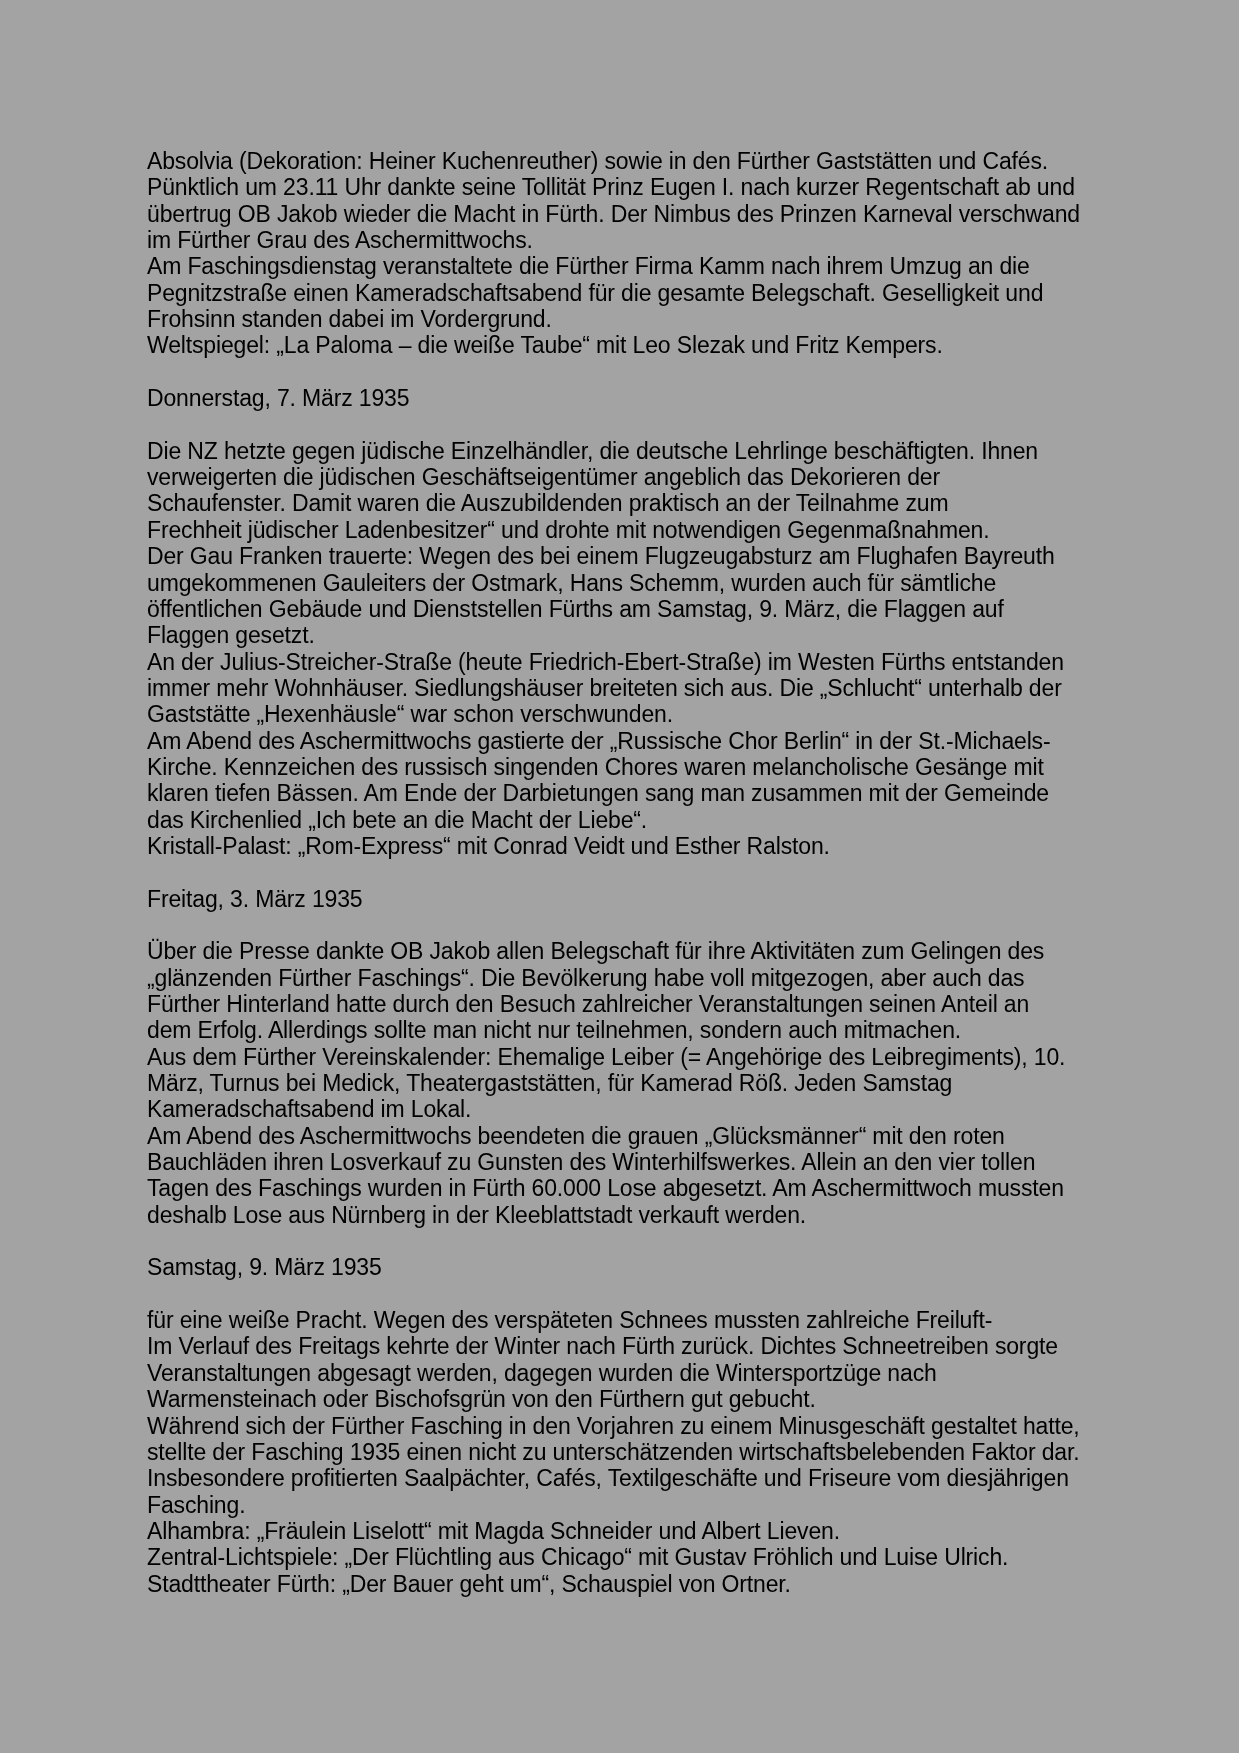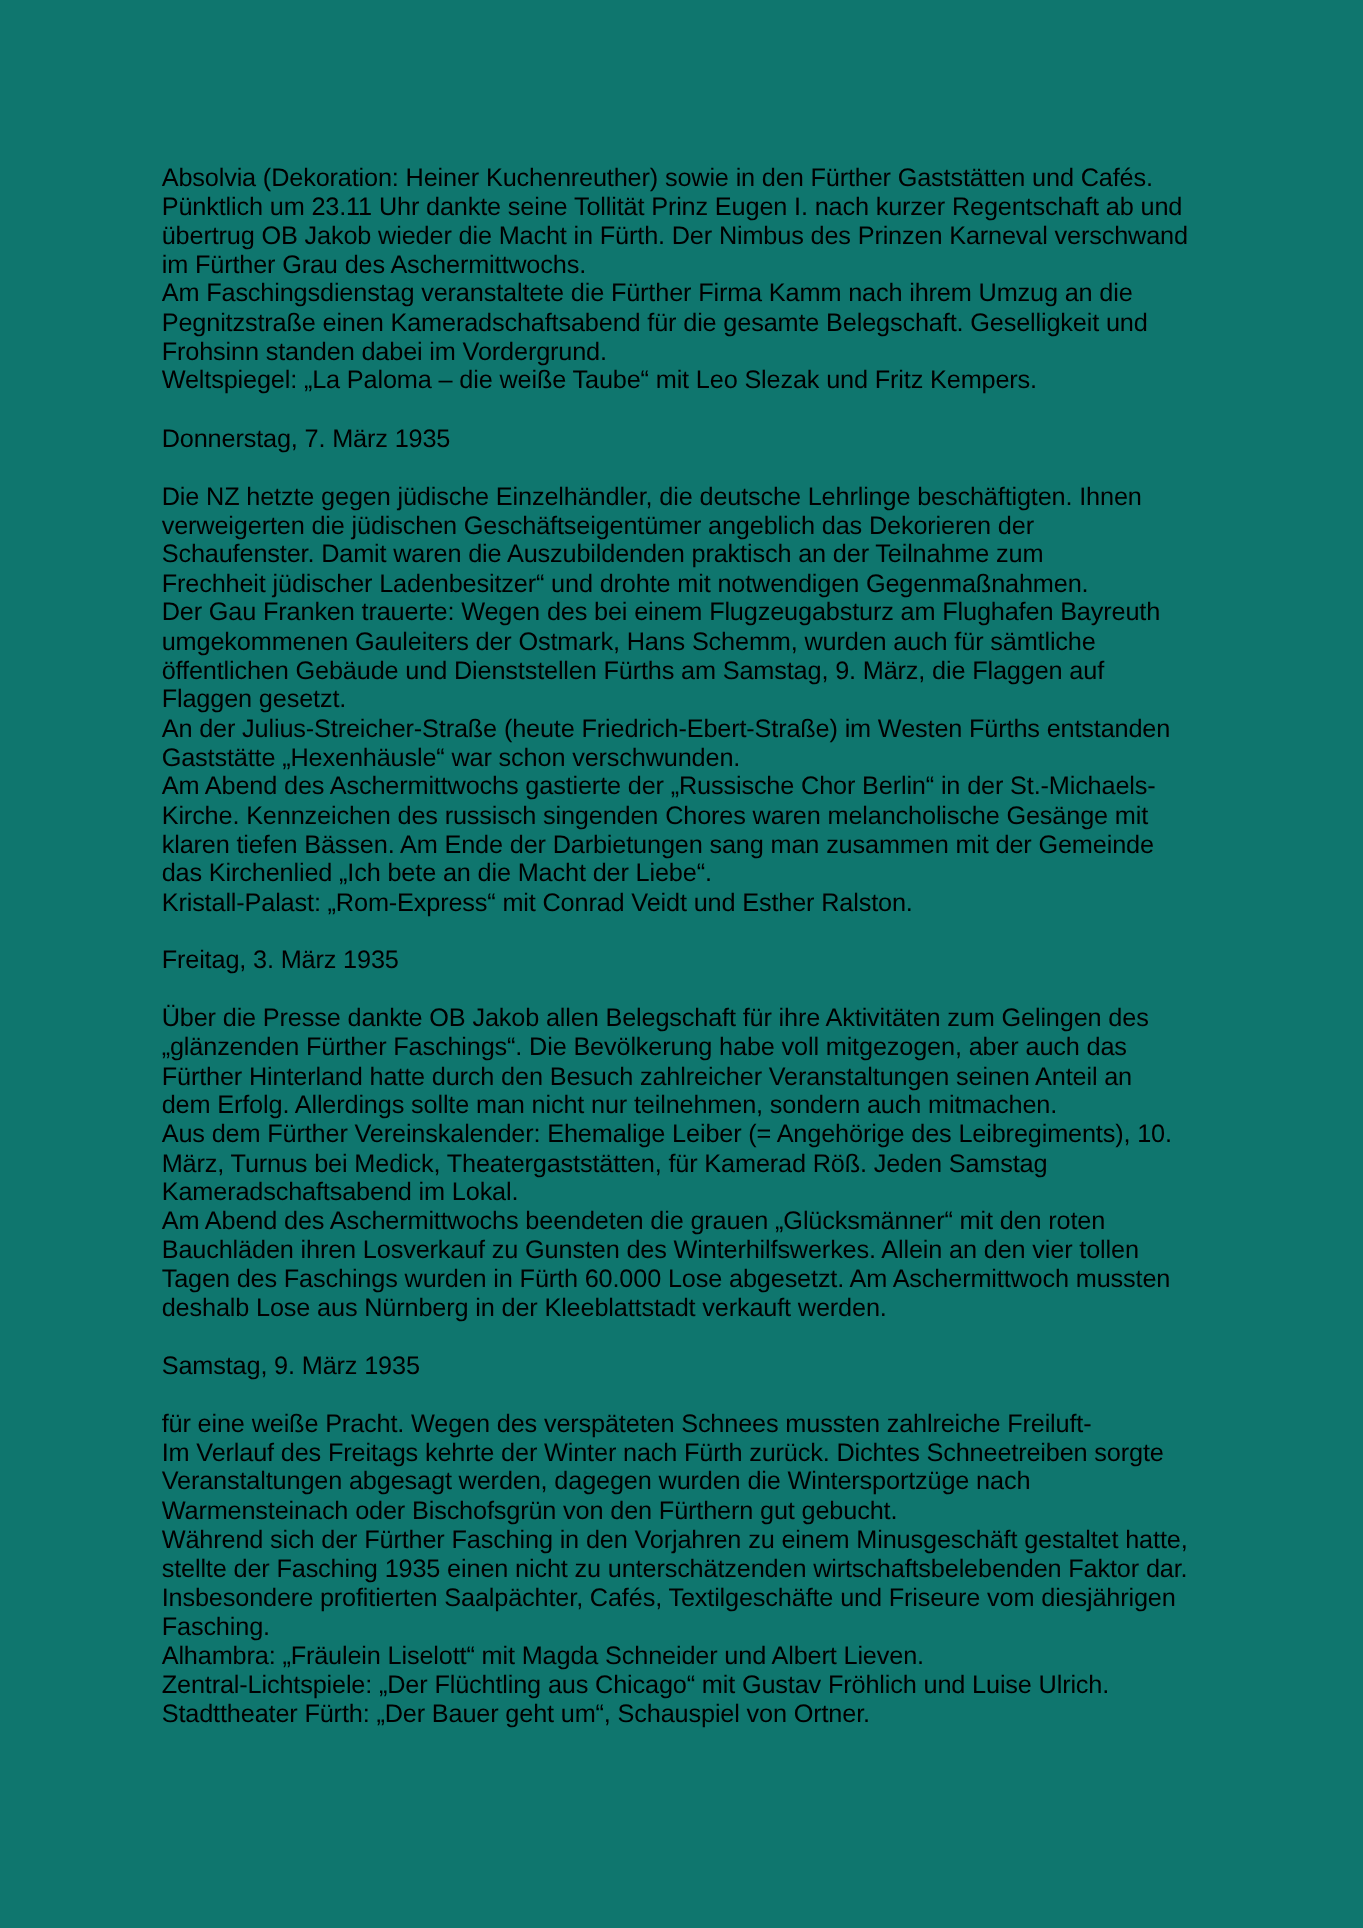--- a/index.html
+++ b/index.html
@@ -6,21 +6,21 @@
     margin: 0;
     padding: 0;
     background: #ffffff;
   }
   .page {
     position: relative;
     width: 1239px;
     height: 1753px;
     box-sizing: border-box;
     padding: 148px 138px 0 147px;
-    background: #0f766e;
+    background: #a3a3a3;
     overflow: hidden;
     font-family: "Liberation Sans", "DejaVu Sans", sans-serif;
     color: #000000;
   }
   .paragraph {
     margin: 0;
     padding: 0;
   }
   .line {
     font-size: 23px;
@@ -56,20 +56,21 @@
       <div class="paragraph">
         <div class="line">Die NZ hetzte gegen jüdische Einzelhändler, die deutsche Lehrlinge beschäftigten. Ihnen</div>
         <div class="line">verweigerten die jüdischen Geschäftseigentümer angeblich das Dekorieren der</div>
         <div class="line">Schaufenster. Damit waren die Auszubildenden praktisch an der Teilnahme zum</div>
         <div class="line">Frechheit jüdischer Ladenbesitzer“ und drohte mit notwendigen Gegenmaßnahmen.</div>
         <div class="line">Der Gau Franken trauerte: Wegen des bei einem Flugzeugabsturz am Flughafen Bayreuth</div>
         <div class="line">umgekommenen Gauleiters der Ostmark, Hans Schemm, wurden auch für sämtliche</div>
         <div class="line">öffentlichen Gebäude und Dienststellen Fürths am Samstag, 9. März, die Flaggen auf</div>
         <div class="line">Flaggen gesetzt.</div>
         <div class="line">An der Julius-Streicher-Straße (heute Friedrich-Ebert-Straße) im Westen Fürths entstanden</div>
+        <div class="line">immer mehr Wohnhäuser. Siedlungshäuser breiteten sich aus. Die „Schlucht“ unterhalb der</div>
         <div class="line">Gaststätte „Hexenhäusle“ war schon verschwunden.</div>
         <div class="line">Am Abend des Aschermittwochs gastierte der „Russische Chor Berlin“ in der St.-Michaels-</div>
         <div class="line">Kirche. Kennzeichen des russisch singenden Chores waren melancholische Gesänge mit</div>
         <div class="line">klaren tiefen Bässen. Am Ende der Darbietungen sang man zusammen mit der Gemeinde</div>
         <div class="line">das Kirchenlied „Ich bete an die Macht der Liebe“.</div>
         <div class="line">Kristall-Palast: „Rom-Express“ mit Conrad Veidt und Esther Ralston.</div>
       </div>
       <div class="heading">Freitag, 3. März 1935</div>
       <div class="paragraph">
         <div class="line">Über die Presse dankte OB Jakob allen Belegschaft für ihre Aktivitäten zum Gelingen des</div>

